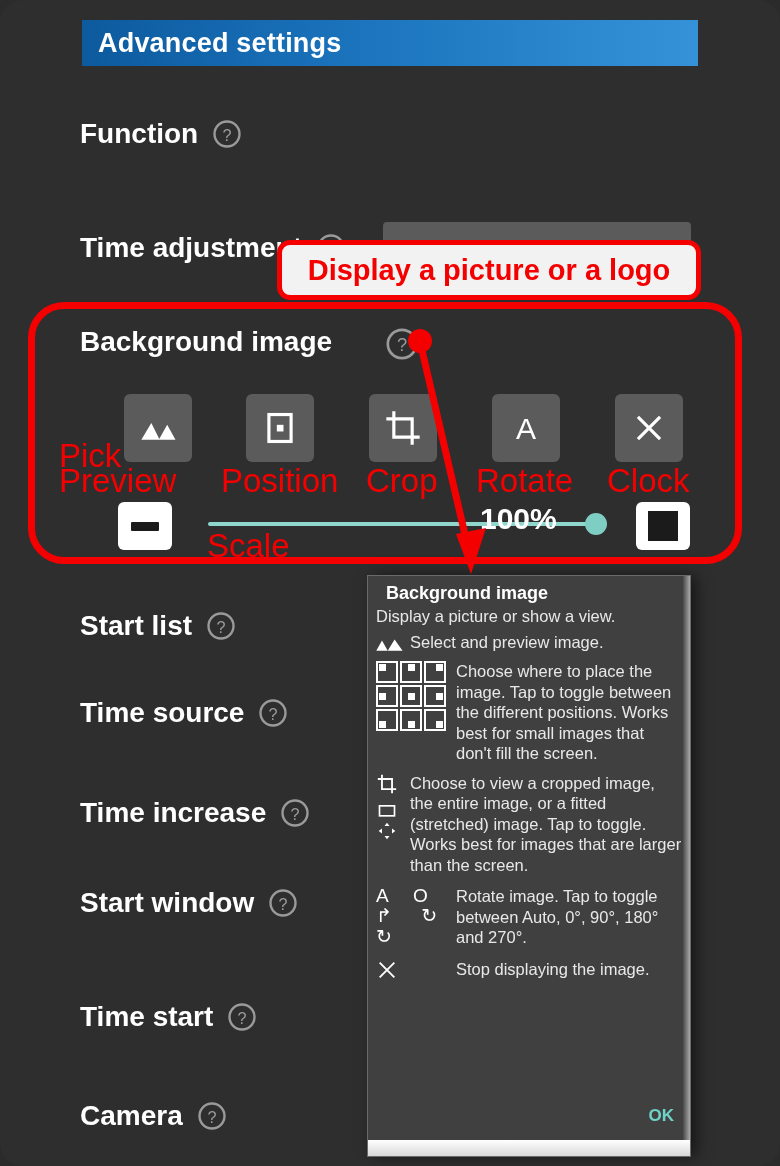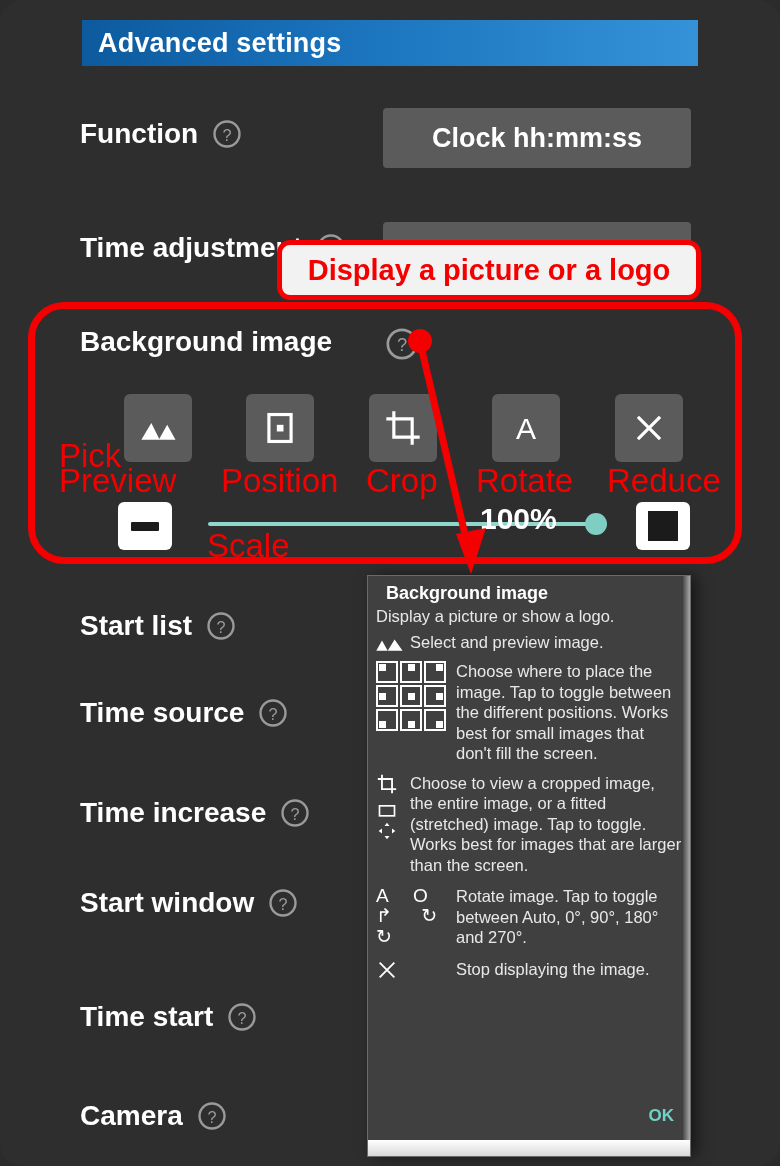--- a/index.html
+++ b/index.html
@@ -126,21 +126,20 @@
 
   <div class="row" style="left:80px;top:118px;">
     <span class="rowlabel">Function</span>
     <span class="help">
       <svg width="30" height="30" viewBox="0 0 24 24">
           <circle cx="12" cy="12" r="10" fill="none" stroke="#9a9a9a" stroke-width="1.9"></circle>
           <text x="12" y="17.2" font-size="13" font-family="Liberation Sans, sans-serif" fill="#9a9a9a" text-anchor="middle">?</text>
         </svg>
     </span>
   </div>
-  <div class="valuebox" style="left:383px;top:108px;width:308px;height:60px;">Clock hh:mm:ss</div>
 
   <div class="row" style="left:80px;top:232px;">
     <span class="rowlabel">Time adjustment</span>
     <span class="help">
       <svg width="30" height="30" viewBox="0 0 24 24">
           <circle cx="12" cy="12" r="10" fill="none" stroke="#9a9a9a" stroke-width="1.9"></circle>
           <text x="12" y="17.2" font-size="13" font-family="Liberation Sans, sans-serif" fill="#9a9a9a" text-anchor="middle">?</text>
         </svg>
     </span>
   </div>
@@ -265,21 +264,21 @@
     <span class="help">
       <svg width="30" height="30" viewBox="0 0 24 24">
           <circle cx="12" cy="12" r="10" fill="none" stroke="#9a9a9a" stroke-width="1.9"></circle>
           <text x="12" y="17.2" font-size="13" font-family="Liberation Sans, sans-serif" fill="#9a9a9a" text-anchor="middle">?</text>
         </svg>
     </span>
   </div>
 
   <div class="popup">
     <div class="ph">Background image</div>
-    <div class="psub">Display a picture or show a logo.</div>
+    <div class="psub">Display a picture or show a view.</div>
 
     <div class="pitem">
       <span class="pico" style="width:34px;padding-top:4px;">
         <svg width="28" height="16" viewBox="0 0 24 14">
             <path d="M0 13 L5 4 L10 13 Z M10 13 L16 3 L23 13 Z" fill="#ffffff"></path>
           </svg>
       </span>
       <span class="ptxt">Select and preview image.</span>
     </div>
 
@@ -357,21 +356,21 @@
     <div class="popbottom"></div>
   </div>
 
   <div class="ann-rect"></div>
 
   <div class="redlabel" style="left:59px;top:437px;font-size:33px;">Pick</div>
   <div class="redlabel" style="left:221px;top:462px;font-size:33px;">Position</div>
   <div class="redlabel" style="left:59px;top:462px;font-size:33px;">Preview</div>
   <div class="redlabel" style="left:366px;top:462px;font-size:33px;">Crop</div>
   <div class="redlabel" style="left:476px;top:462px;font-size:33px;">Rotate</div>
-  <div class="redlabel" style="left:607px;top:462px;font-size:33px;">Reduce</div>
+  <div class="redlabel" style="left:607px;top:462px;font-size:33px;">Clock</div>
   <div class="redlabel" style="left:207px;top:527px;font-size:33px;">Scale</div>
 
   <svg class="arrowsvg">
     <circle cx="420" cy="341" r="12" fill="#f50000"></circle>
     <path d="M421 346 L470 556" stroke="#f50000" stroke-width="7" fill="none"></path>
     <path d="M471 574 L456 534 L486 528 Z" fill="#f50000"></path>
   </svg>
 
   <div class="callout">
     <span>Display a picture or a logo</span>

